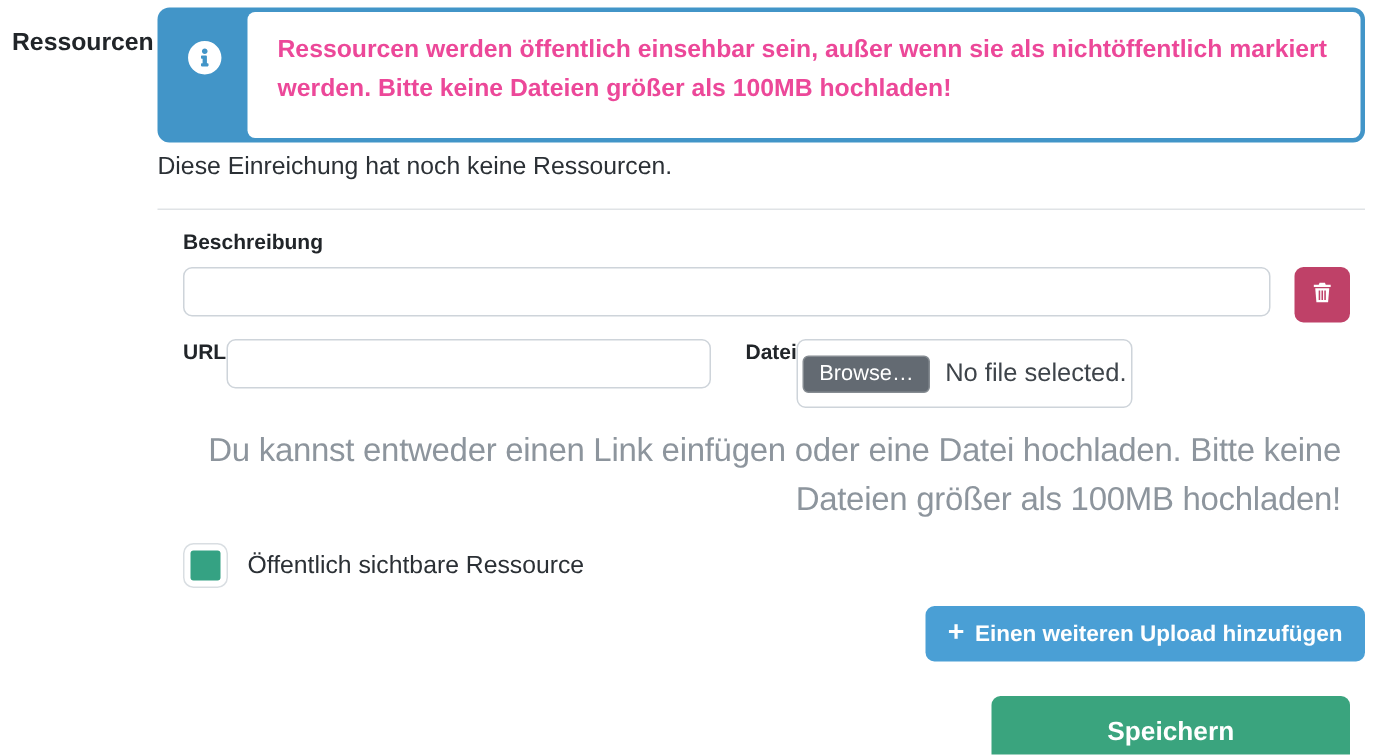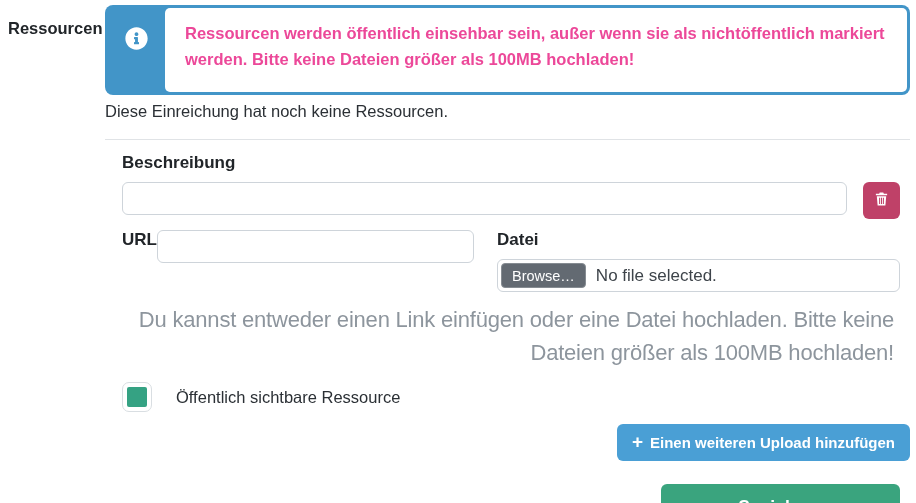--- a/index.html
+++ b/index.html
@@ -31,56 +31,56 @@
     background: #ffffff; border-radius: 5px; flex: 1;
     padding: 13px 20px 12px 20px;
     color: #ec4899; font-size: 16.5px; line-height: 1.55; font-weight: bold;
   }
 
   .empty-text { margin-top: 7px; font-size: 16.5px; color: #2b3035; }
 
   hr.divider { border: none; border-top: 1px solid #e0e3e6; margin: 18px 0 13px 0; }
 
   .upload-block { padding-left: 17px; }
-  .field-label { font-weight: 700; font-size: 17px; color: #212529; margin-bottom: 9px; }
+  .field-label { font-weight: 700; font-size: 14px; color: #212529; margin-bottom: 9px; }
 
   .desc-row { display: flex; gap: 16px; align-items: flex-start; margin-right: 10px; margin-bottom: 11px; }
   .text-input {
     height: 33px; border: 1px solid #ced4da; border-radius: 6px;
     flex: 1; min-width: 0; padding: 0 12px; font: inherit; color: #495057;
     outline: none; background: #fff;
   }
   .delete-btn {
     width: 37px; height: 37px; flex-shrink: 0;
     background: #bf4168; border: none; border-radius: 6px;
     display: flex; align-items: center; justify-content: center;
     cursor: pointer;
   }
 
   .two-col { display: flex; gap: 23px; margin-right: 10px; margin-bottom: 9px; }
   .col-url { width: 352px; flex-shrink: 0; display: flex; }
-  .col-file { flex: 1; min-width: 0; display: flex; flex-direction: column; }
+  .col-file { flex: 1; min-width: 0; display: flex; }
   .file-input {
     display: flex; align-items: center;
     border: 1px solid #ced4da; border-radius: 6px; background: #fff;
-    height: 33px; padding: 3px; cursor: pointer;
+    height: 46px; padding: 3px; cursor: pointer;
   }
   .browse-btn {
     background: #636a72; color: #fff; border: 1px solid #868c92;
     border-radius: 4px; height: 25px; padding: 0 10px;
     font-size: 14.5px; font-family: inherit; cursor: pointer; flex-shrink: 0;
   }
   .file-status { margin-left: 10px; color: #3e444a; font-size: 17px; white-space: nowrap; }
 
   .help-text {
     color: #8d959d; font-size: 22px; line-height: 1.5;
     letter-spacing: -0.2px; margin: 11px 0 13px 0; max-width: 772px; text-align: right;
   }
 
-  .checkbox-row { display: flex; align-items: center; gap: 24px; margin: 4px 0 12px 0; }
+  .checkbox-row { display: flex; align-items: center; gap: 13px; margin: 4px 0 12px 0; }
   .checkbox {
     width: 30px; height: 30px; background: #fff;
     border: 1px solid #d9dee2; border-radius: 7px;
     display: flex; align-items: center; justify-content: center; cursor: pointer;
   }
   .checkbox-inner { width: 20px; height: 20px; background: #35a283; border-radius: 2px; }
   .checkbox-label { font-size: 16.5px; color: #2b3035; }
 
   .add-row { display: flex; justify-content: flex-end; margin-top: 12px; }
   .add-btn {

